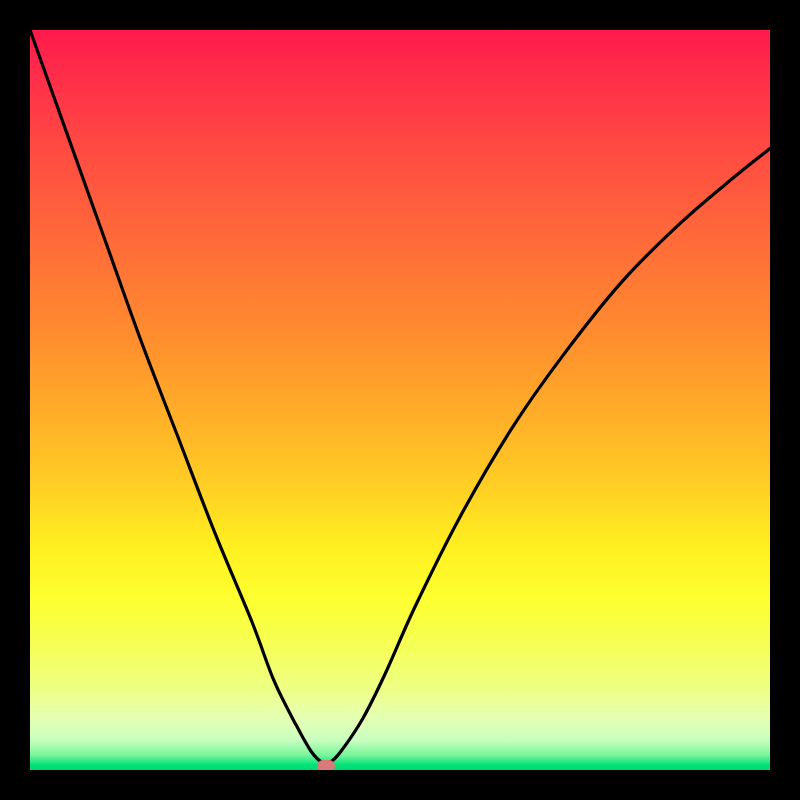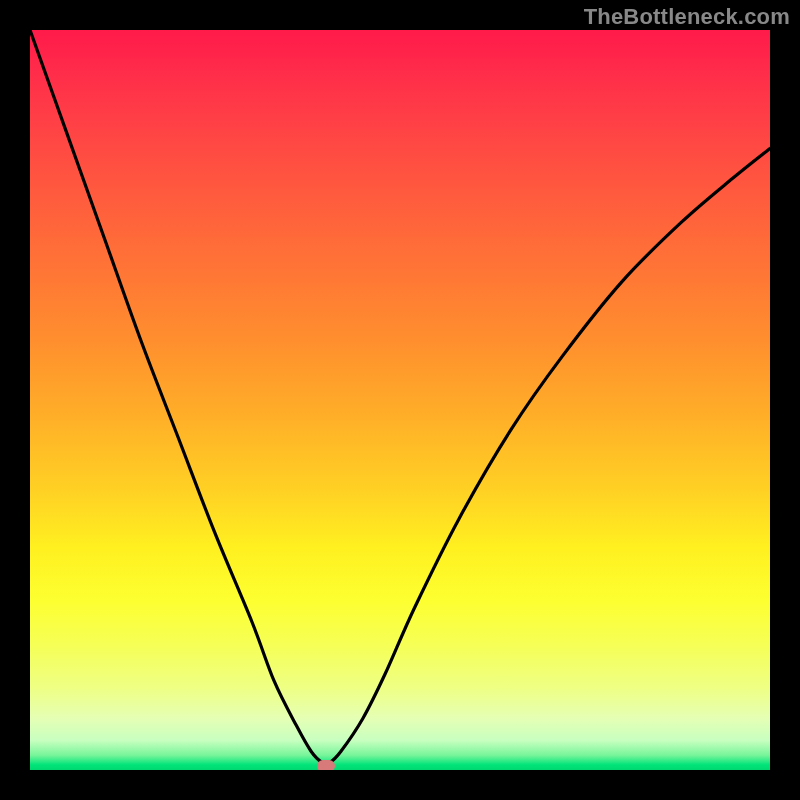--- a/index.html
+++ b/index.html
@@ -79,21 +79,20 @@
     height: 12px;
     border-radius: 6px;
     background: #d87a7a;
     z-index: 6;
   }
 </style>
 </head>
 <body>
 
 <div class="frame">
-  <div class="watermark">TheBottleneck.com</div>
 
   <div class="plot-area">
     <div class="gradient"></div>
 
     <svg class="curve-svg" viewBox="0 0 740 740" preserveAspectRatio="none">
       <path id="curve" class="curve-path" d="M 0 0 C 6.166666666666667 17.26666666666667 24.666666666666664 69.06666666666669 37 103.60000000000002 C 49.333333333333336 138.13333333333335 61.666666666666664 172.6666666666667 74 207.20000000000005 C 86.33333333333333 241.73333333333338 98.66666666666667 277.5 111 310.8 C 123.33333333333333 344.1 135.66666666666666 374.93333333333334 148 407 C 160.33333333333334 439.06666666666666 172.66666666666666 472.3666666666667 185 503.2 C 197.33333333333334 534.0333333333333 212.13333333333333 567.3333333333334 222 592 C 231.86666666666667 616.6666666666666 236.8 633.9333333333334 244.20000000000002 651.2 C 251.60000000000002 668.4666666666667 260.2333333333333 683.8833333333333 266.4 695.6 C 272.56666666666666 707.3166666666667 276.8833333333333 715.3333333333334 281.2 721.5 C 285.51666666666665 727.6666666666666 289.2166666666667 730.75 292.3 732.6 C 295.3833333333333 734.45 296.61666666666673 734.45 299.70000000000005 732.6 C 302.78333333333336 730.75 305.25 728.9 310.8 721.5 C 316.35 714.1 325.6 701.1500000000001 333 688.2 C 340.4 675.25 346.56666666666666 662.3 355.2 643.8 C 363.8333333333333 625.3 372.4666666666667 603.1 384.8 577.2 C 397.1333333333333 551.3000000000001 413.16666666666663 518 429.2 488.4 C 445.23333333333335 458.79999999999995 463.73333333333335 426.7333333333333 481 399.59999999999997 C 498.26666666666665 372.46666666666664 514.3 350.26666666666665 532.8 325.59999999999997 C 551.3 300.9333333333333 572.2666666666667 273.79999999999995 592 251.59999999999997 C 611.7333333333333 229.39999999999998 632.7 209.66666666666663 651.2 192.39999999999998 C 669.7 175.13333333333333 688.2 160.33333333333334 703 148 C 717.8 135.66666666666666 733.8333333333334 123.33333333333331 740 118.39999999999998"></path>
     </svg>
 
     <div id="marker" class="marker" style="left: 287px; top: 730.3px; background: rgb(216, 122, 122);"></div>
   </div>

